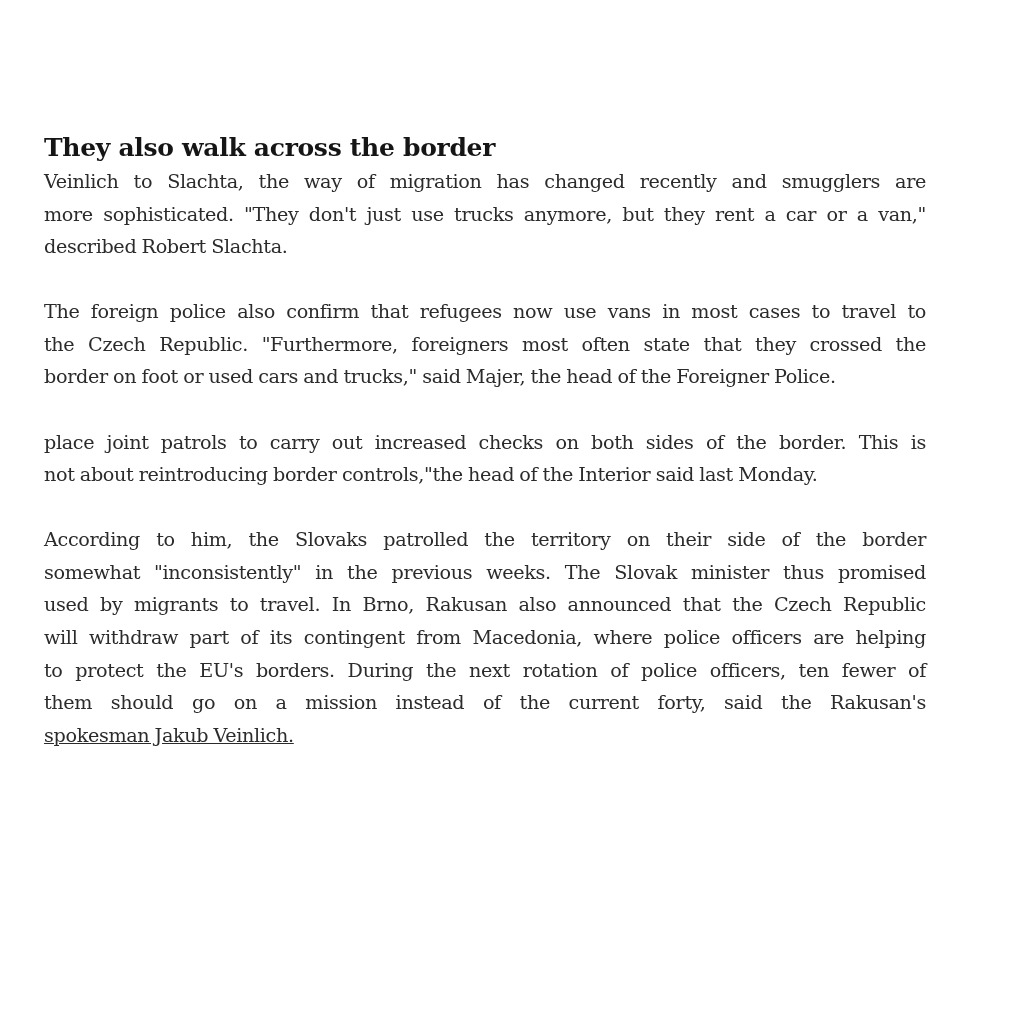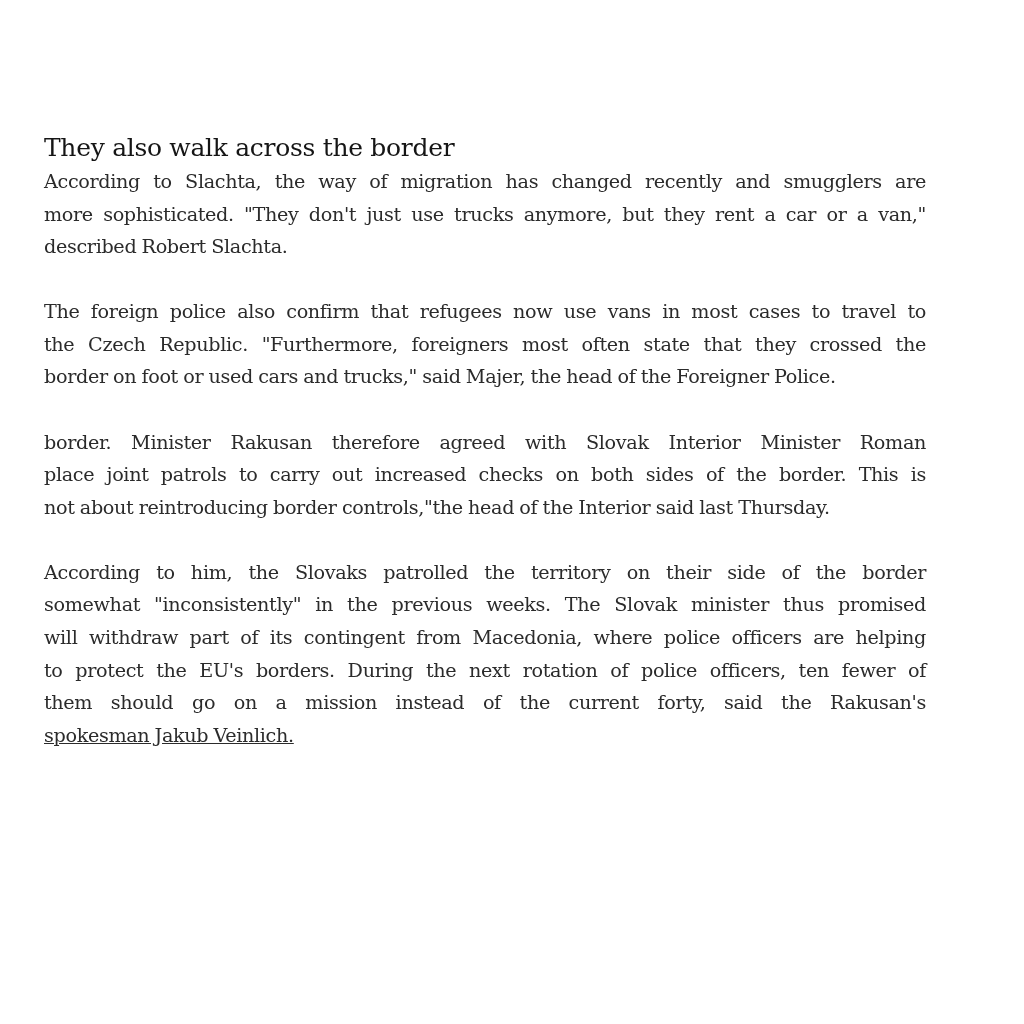--- a/index.html
+++ b/index.html
@@ -16,21 +16,21 @@
       color: #2b2b2b;
     }
     .doc {
       position: absolute;
       left: 44px;
       top: 130px;
       width: 882px;
     }
     .heading {
       font-family: "DejaVu Serif", "Liberation Serif", serif;
-      font-weight: normal;
+      font-weight: bold;
       font-size: 25px;
       line-height: 36px;
       color: #151515;
       margin: 0;
       letter-spacing: -0.3px;
     }
     .para {
       margin: 0 0 32.5px 0;
     }
     .line {
@@ -50,38 +50,38 @@
       text-align-last: left;
     }
   </style>
 </head>
 <body>
 
 <div class="doc">
   <h2 class="heading">They also walk across the border</h2>
 
   <div class="para">
-    <span class="line" style="white-space: nowrap;">According to Slachta, the way of migration has changed recently and smugglers are</span>
+    <span class="line" style="white-space: nowrap;">Veinlich to Slachta, the way of migration has changed recently and smugglers are</span>
     <span class="line" style="white-space: nowrap;">more sophisticated. "They don't just use trucks anymore, but they rent a car or a van,"</span>
     <span class="line last" style="white-space: nowrap;">described Robert Slachta.</span>
   </div>
 
   <div class="para">
     <span class="line" style="white-space: nowrap;">The foreign police also confirm that refugees now use vans in most cases to travel to</span>
     <span class="line" style="white-space: nowrap;">the Czech Republic. "Furthermore, foreigners most often state that they crossed the</span>
     <span class="line last" style="white-space: nowrap;">border on foot or used cars and trucks," said Majer, the head of the Foreigner Police.</span>
   </div>
 
   <div class="para">
-    <span class="line" style="white-space: nowrap;">border. Minister Rakusan therefore agreed with Slovak Interior Minister Roman</span>
     <span class="line" style="white-space: nowrap;">place joint patrols to carry out increased checks on both sides of the border. This is</span>
-    <span class="line last" style="white-space: nowrap;">not about reintroducing border controls,"the head of the Interior said last Thursday.</span>
+    <span class="line last" style="white-space: nowrap;">not about reintroducing border controls,"the head of the Interior said last Monday.</span>
   </div>
 
   <div class="para">
     <span class="line" style="white-space: nowrap;">According to him, the Slovaks patrolled the territory on their side of the border</span>
     <span class="line" style="white-space: nowrap;">somewhat "inconsistently" in the previous weeks. The Slovak minister thus promised</span>
+    <span class="line" style="white-space: nowrap;">used by migrants to travel. In Brno, Rakusan also announced that the Czech Republic</span>
     <span class="line" style="white-space: nowrap;">will withdraw part of its contingent from Macedonia, where police officers are helping</span>
     <span class="line" style="white-space: nowrap;">to protect the EU's borders. During the next rotation of police officers, ten fewer of</span>
     <span class="line" style="white-space: nowrap;">them should go on a mission instead of the current forty, said the Rakusan's</span>
     <span class="line last" style="white-space: nowrap; text-decoration: underline;">spokesman Jakub Veinlich.</span>
   </div>
 </div>
 
 </body></html>

